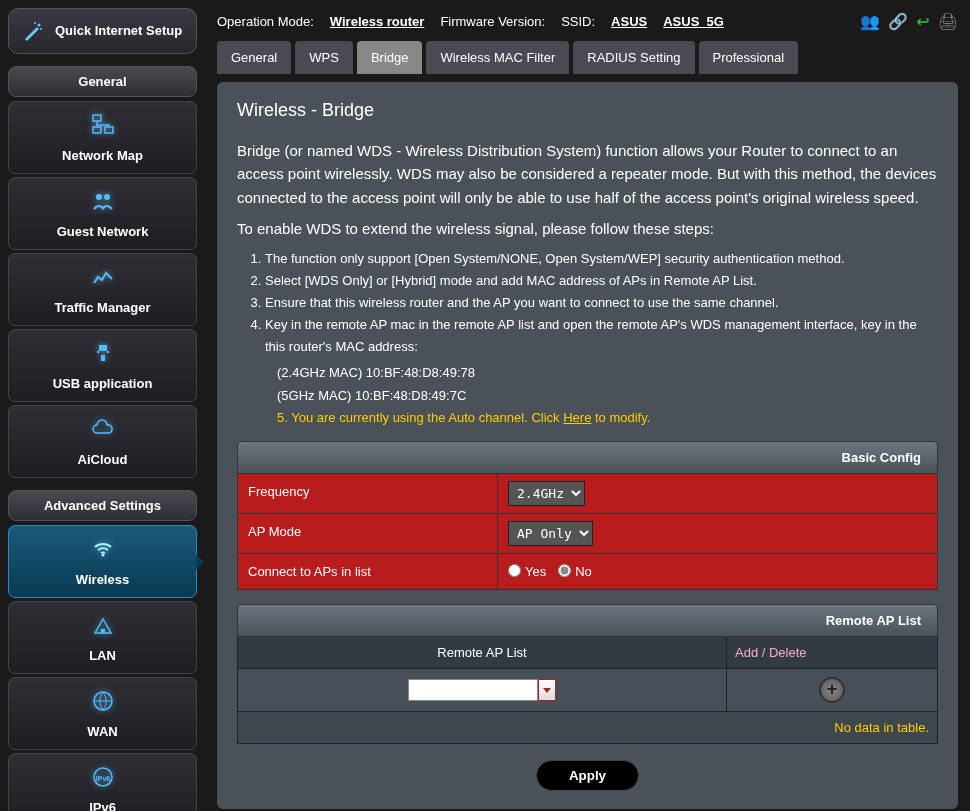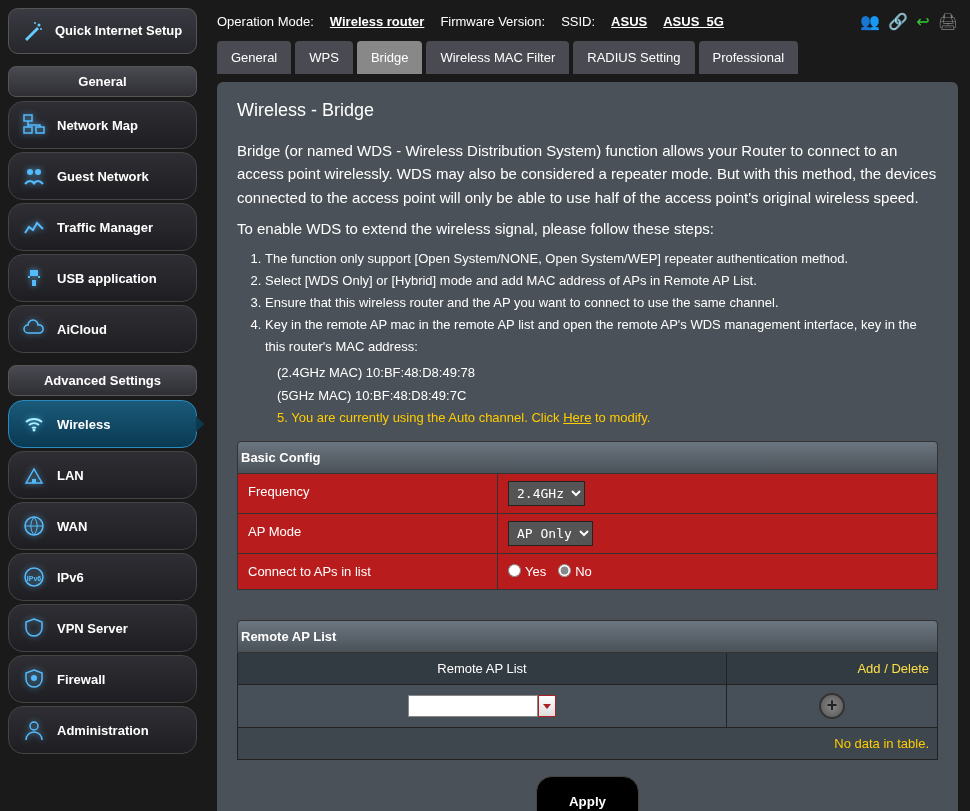--- a/index.html
+++ b/index.html
@@ -40,29 +40,30 @@
   color: #fff;
   font-weight: bold;
   margin-top: 12px;
   margin-bottom: 4px;
 }
 
 
 .nav-item {
   background: linear-gradient(#2e2e34, #1e1e22);
   border: 1px solid #444;
-  border-radius: 15px;
+  border-radius: 7px;
   padding: 10px 12px;
   display: flex;
   align-items: center;
   gap: 10px;
   margin-top: 3px;
   cursor: pointer;
   color: #fff;
   font-weight: bold;
+  flex-direction: column;
 }
 .nav-item.active {
   background: linear-gradient(#1a5a7a, #0a3a52);
   border-color: #2a8ac0;
   position: relative;
 }
 .nav-item.active::after {
   content: "";
   position: absolute;
   right: -8px;
@@ -111,25 +112,26 @@
 .panel-desc { color: #fff; font-size: 15px; line-height: 1.55; margin-bottom: 8px; }
 .panel ol { margin-left: 28px; color: #fff; line-height: 1.7; }
 .mac-lines { margin-left: 40px; color: #fff; line-height: 1.7; margin-top:4px; }
 .warn { color: #ffcc00; line-height:1.7; }
 .warn a { color:#ffcc00; text-decoration:underline; cursor:pointer; }
 
 
 .config-section { margin-top: 12px; }
 .config-header {
   background: linear-gradient(#6c7680, #4a5158);
-  padding: 8px 3px;
+  padding: 8px 16px;
   border-radius: 4px 4px 0 0;
   color: #fff;
   font-weight: bold;
   border:1px solid #333;
+  text-align:right;
 }
 .config-row {
   display: flex;
   border: 1px solid #333;
   border-top: none;
   background: #b91c1c;
 }
 .config-label { width: 260px; padding: 10px; color: #fff; border-right:1px solid #333; }
 .config-value { flex: 1; padding: 7px 10px; display:flex; align-items:center; gap:12px; }
 .config-value select {
@@ -137,39 +139,39 @@
   color: #fff;
   border: 1px solid #222;
   padding: 3px 4px;
   font-family: Consolas, monospace;
   font-size: 13px;
 }
 .radio-wrap { display:flex; align-items:flex-start; gap:4px; color:#fff; }
 input[type=radio]{ accent-color:#888; }
 
 
-.ap-table { margin-top: 30px; }
+.ap-table { margin-top: 14px; }
 .ap-headers { display:flex; background:#333b42; border:1px solid #222; border-top:none; }
 .ap-col1 { flex:1; text-align:center; padding:8px; color:#fff; border-right:1px solid #222; }
-.ap-col2 { width:210px; text-align:right; padding:8px; color:#fde047; }
+.ap-col2 { width:210px; text-align:left; padding:8px; color:#f9a8d4; }
 .ap-input-row { display:flex; border:1px solid #222; border-top:none; background:#475058; }
 .ap-input-cell { flex:1; display:flex; justify-content:center; align-items:center; padding:10px; border-right:1px solid #222; gap:0; }
 .ap-input-cell input { width:130px; height:22px; background:#fff; border:1px solid #888; }
 .ap-dd-btn { width:18px; height:22px; background:linear-gradient(#fff,#ddd); border:1px solid #aa2222; display:flex;align-items:center;justify-content:center; cursor:pointer; }
 .ap-add-cell { width:210px; display:flex; justify-content:center; align-items:center; padding:6px; }
 .plus-btn { width:26px; height:26px; border-radius:50%; background:radial-gradient(#888,#555); border:2px solid #333; display:flex;align-items:center;justify-content:center; color:#222; font-size:18px; font-weight:bold; cursor:pointer; }
 .no-data { text-align:right; padding:8px; background:#3f474e; border:1px solid #222; border-top:none; color:#ffcc00; font-family:Liberation Sans, sans-serif; }
 
 .apply-wrap { text-align:center; margin-top:16px; }
 .apply-btn {
   background: #000;
   color: #fff;
   border: 1px solid #444;
   border-radius: 16px;
-  padding: 17px 32px;
+  padding: 7px 32px;
   font-weight: bold;
   cursor: pointer;
 }
 </style>
 </head>
 <body>
 
 <div class="container">
   <div class="sidebar">
     <div class="qis">
@@ -322,21 +324,21 @@
       <div class="tab">Wireless MAC Filter</div>
       <div class="tab">RADIUS Setting</div>
       <div class="tab">Professional</div>
     </div>
 
     <div class="panel">
       <div class="panel-title">Wireless - Bridge</div>
       <div class="panel-desc">Bridge (or named WDS - Wireless Distribution System) function allows your Router to connect to an access point wirelessly. WDS may also be considered a repeater mode. But with this method, the devices connected to the access point will only be able to use half of the access point's original wireless speed.</div>
       <div class="panel-desc">To enable WDS to extend the wireless signal, please follow these steps:</div>
       <ol>
-        <li>The function only support [Open System/NONE, Open System/WEP] repeater authentication method.</li>
+        <li>The function only support [Open System/NONE, Open System/WEP] security authentication method.</li>
         <li>Select [WDS Only] or [Hybrid] mode and add MAC address of APs in Remote AP List.</li>
         <li>Ensure that this wireless router and the AP you want to connect to use the same channel.</li>
         <li>Key in the remote AP mac in the remote AP list and open the remote AP's WDS management interface, key in the this router's MAC address:</li>
       </ol>
       <div class="mac-lines">
         <div>(2.4GHz MAC) 10:BF:48:D8:49:78</div>
         <div>(5GHz MAC) 10:BF:48:D8:49:7C</div>
         <div class="warn">
           <span>5. You are currently using the Auto channel. Click </span><a>Here</a><span> to modify.</span>
         </div>

